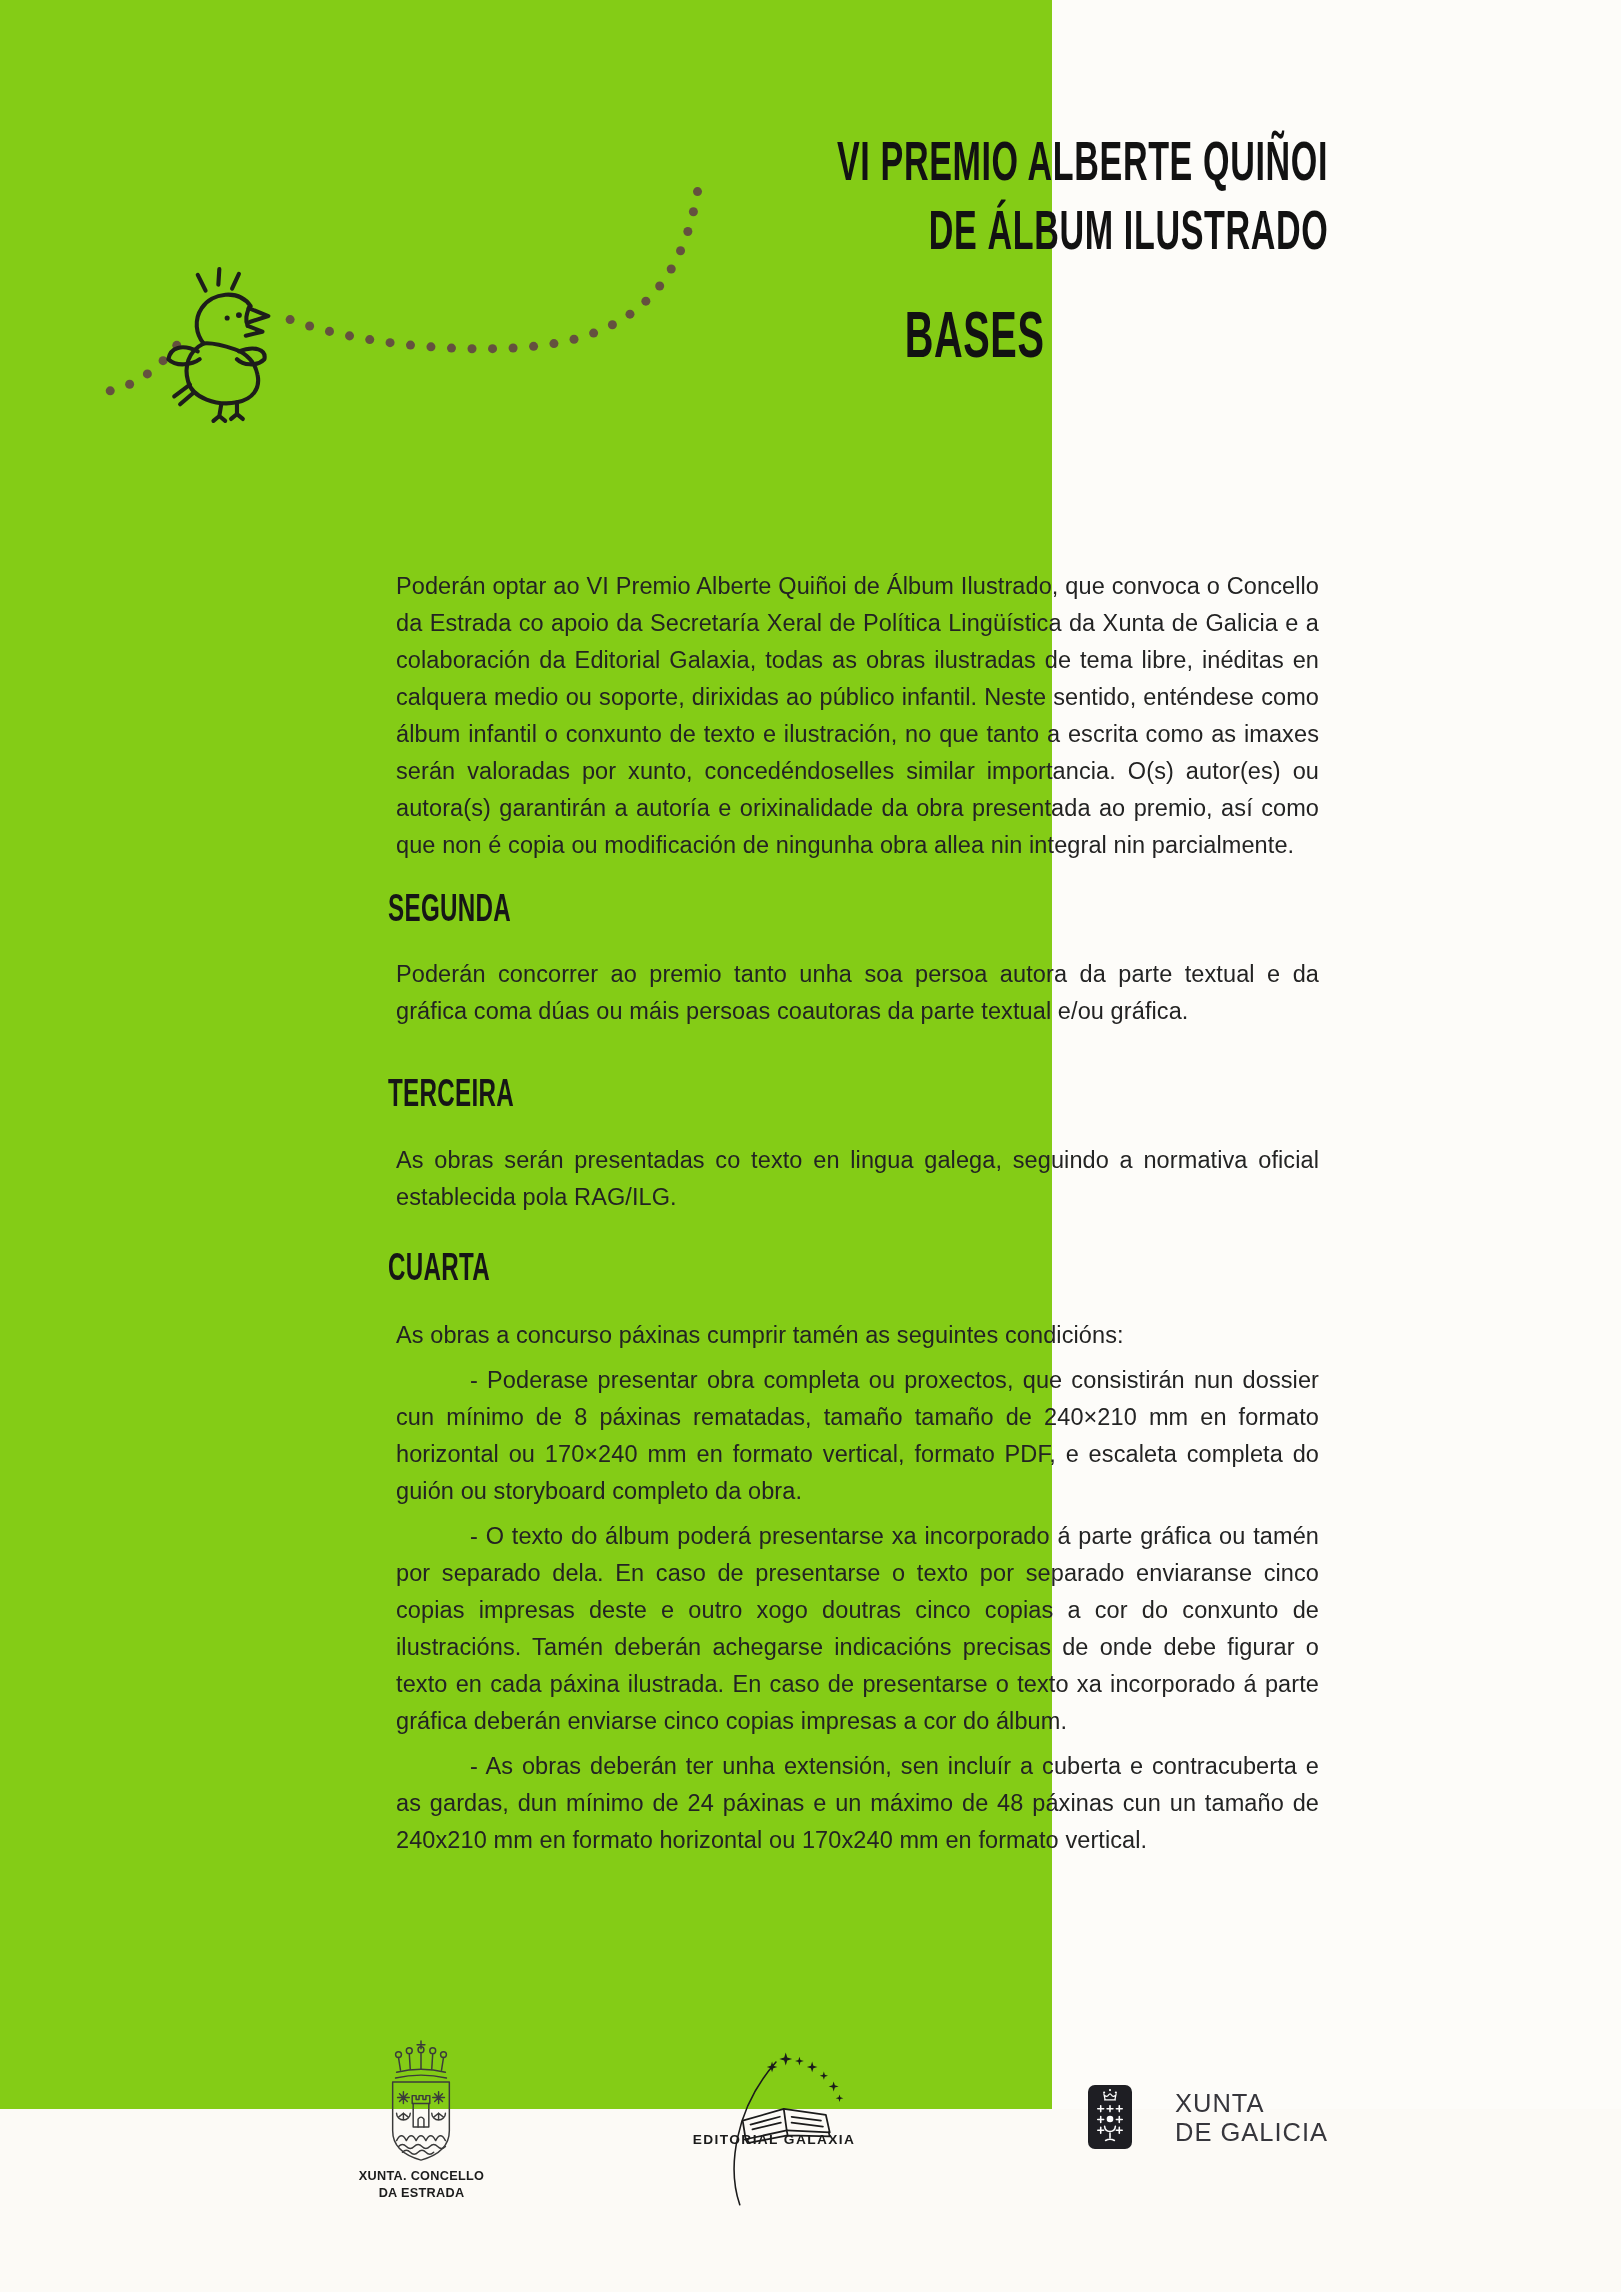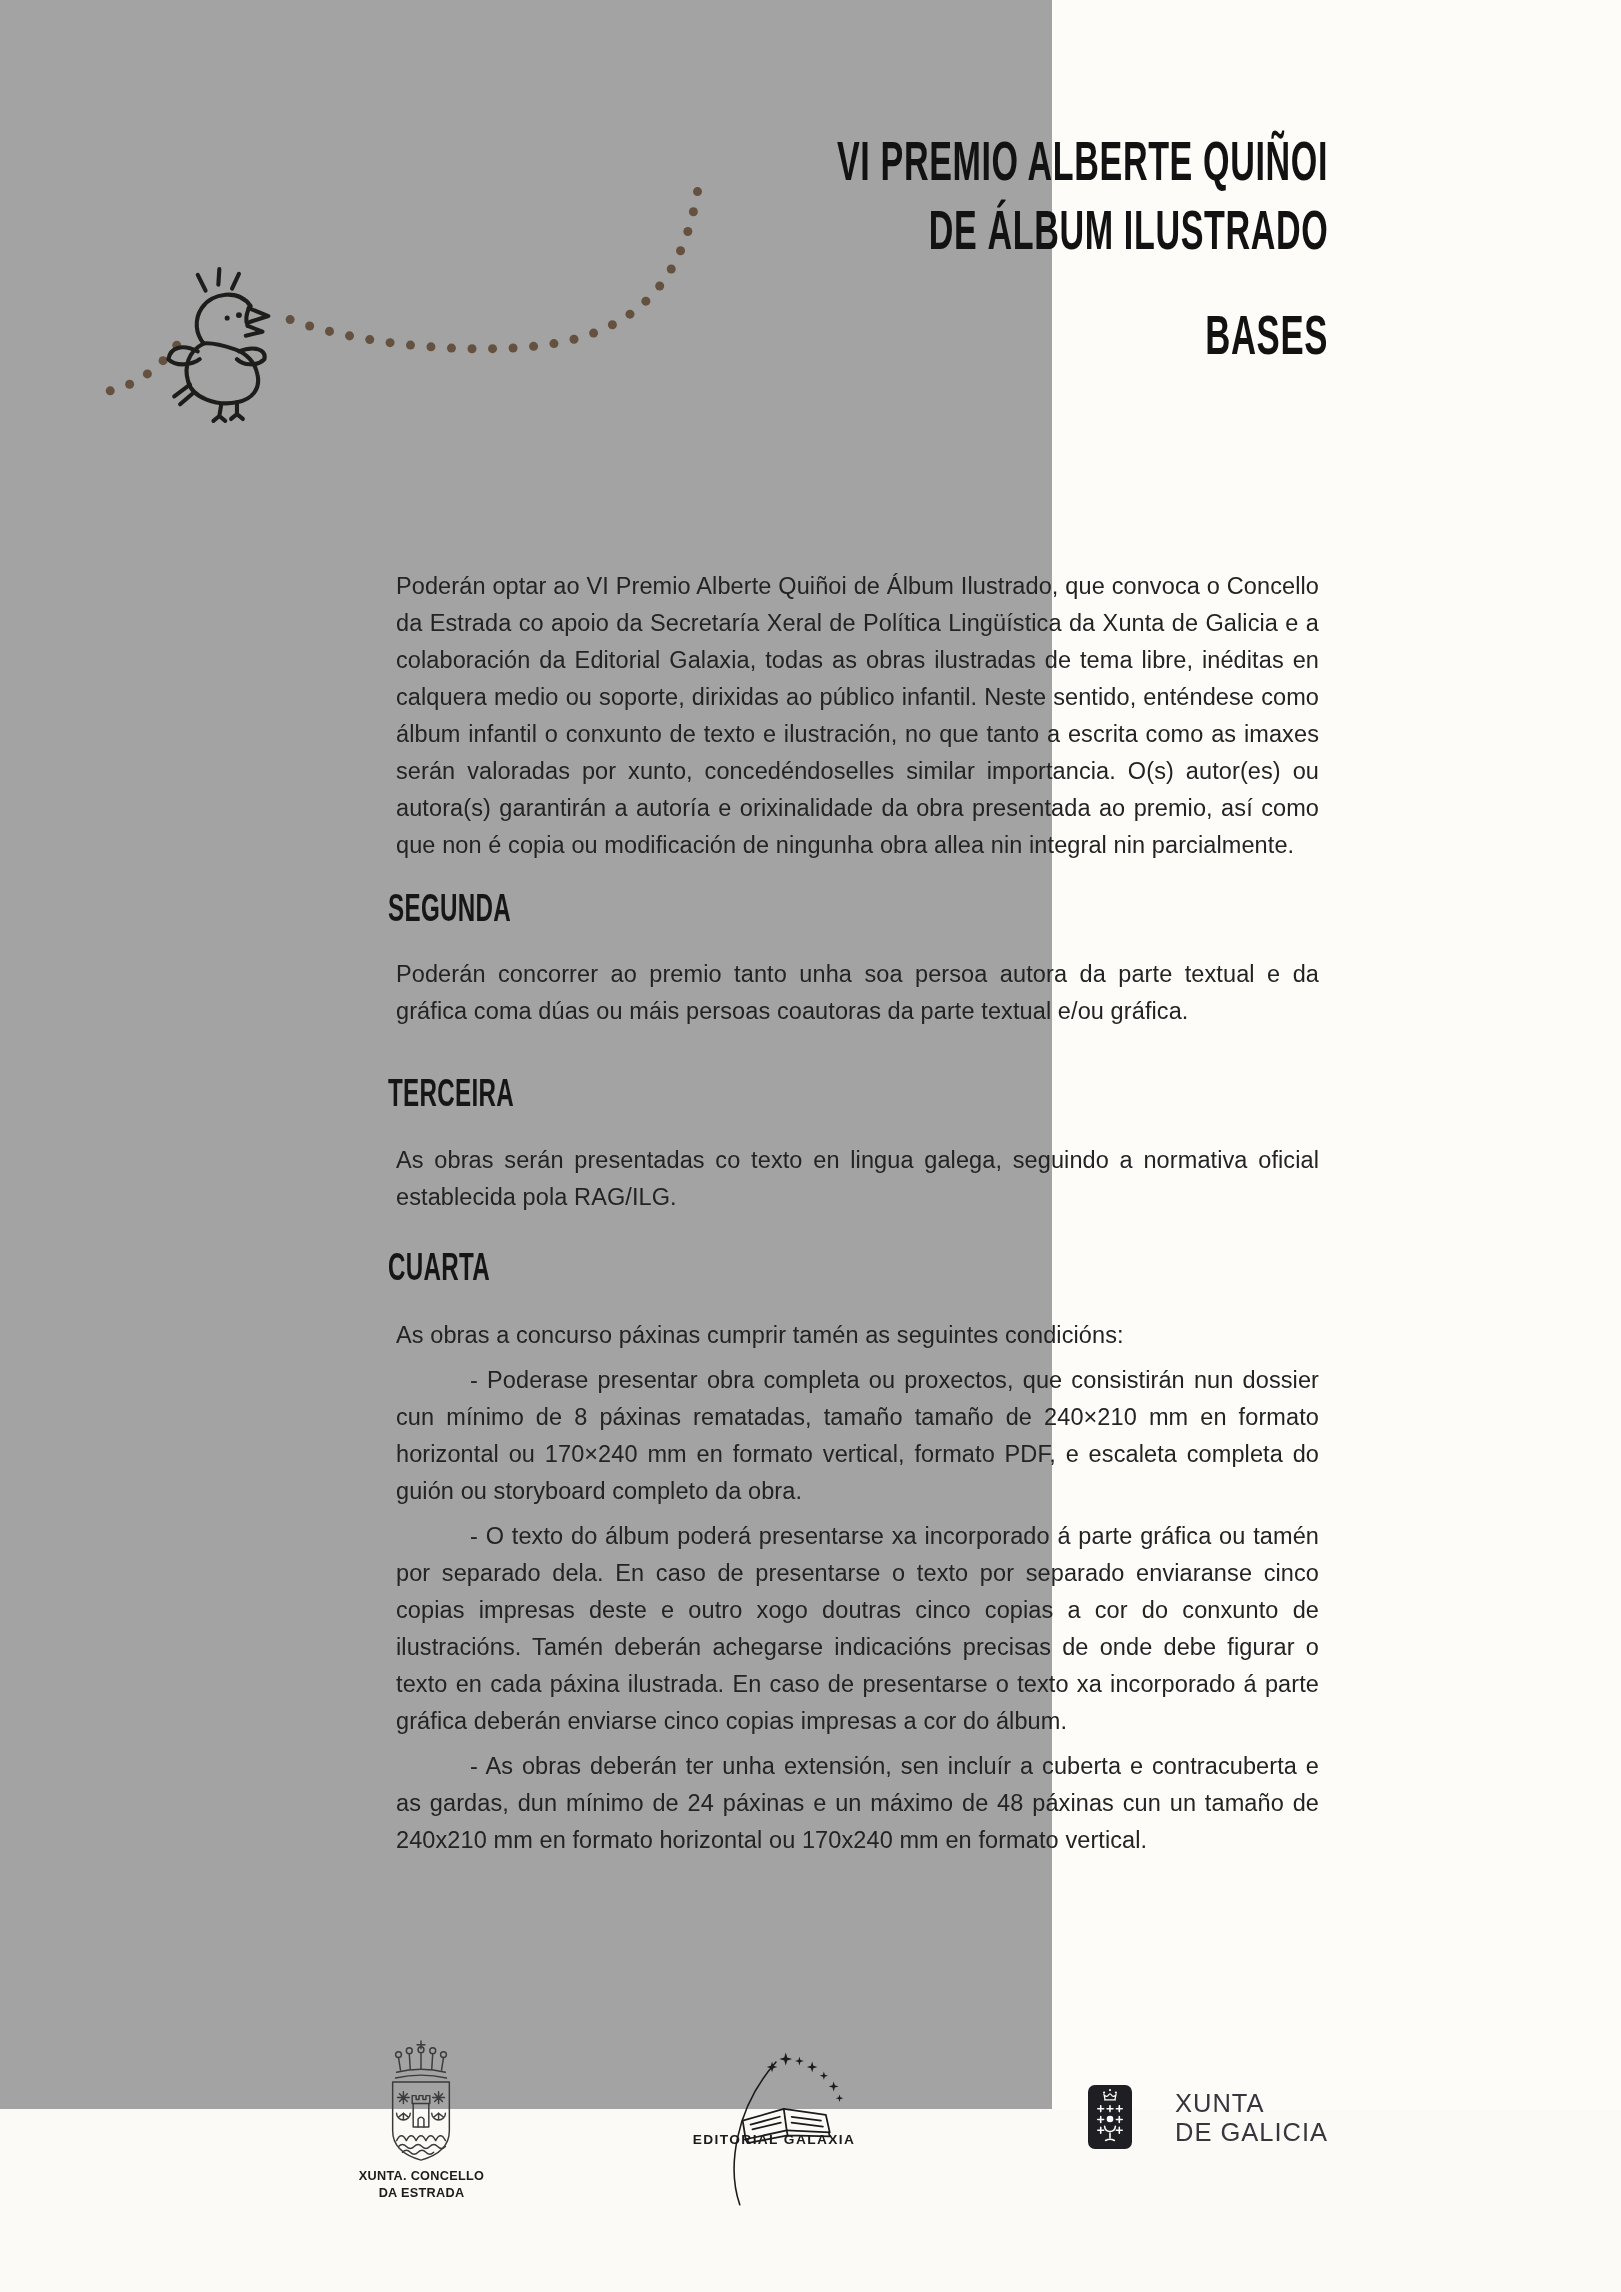--- a/index.html
+++ b/index.html
@@ -1,36 +1,36 @@
 <!DOCTYPE html>
 <html><head>
 <meta charset="utf-8">
 <style>
   html,body{margin:0;padding:0;background:#e8e8e8;}
   #page{
     position:relative;
     width:1621px;height:2293px;
-    background:#a3a3a3;
+    background:#84cc16;
     overflow:hidden;
     font-family:"Liberation Sans", sans-serif;
     color:#232323;
   }
   .bg-band{position:absolute;pointer-events:none;}
   #bg-right{left:1052px;top:0;width:569px;height:2109px;background:#fdfcf9;}
   #bg-bottom{left:0;top:2109px;width:1621px;height:183px;background:#fcfaf6;}
 
   
   #title-block{
     position:absolute;top:127px;right:293px;
     text-align:right;color:#121212;
   }
   .cond{display:inline-block;transform:scaleX(0.62);transform-origin:100% 50%;white-space:nowrap;}
   .cond-left{display:inline-block;transform:scaleX(0.62);transform-origin:0 50%;white-space:nowrap;}
   .title-line{font-size:55px;line-height:69px;font-weight:700;letter-spacing:1px;}
-  #title-sub{font-size:56px;line-height:108px;font-weight:700;letter-spacing:1px;margin-top:15.7px;}
+  #title-sub{font-size:64px;line-height:108px;font-weight:700;letter-spacing:1px;margin-top:15.7px;text-align:center;}
 
   
   #content{
     position:absolute;left:388px;top:529px;width:939px;
   }
   .sec-heading{
     font-size:39px;line-height:47px;font-weight:700;
     color:#161616;margin:0;
   }
   .sec-heading .cond-left{letter-spacing:0.5px;}

